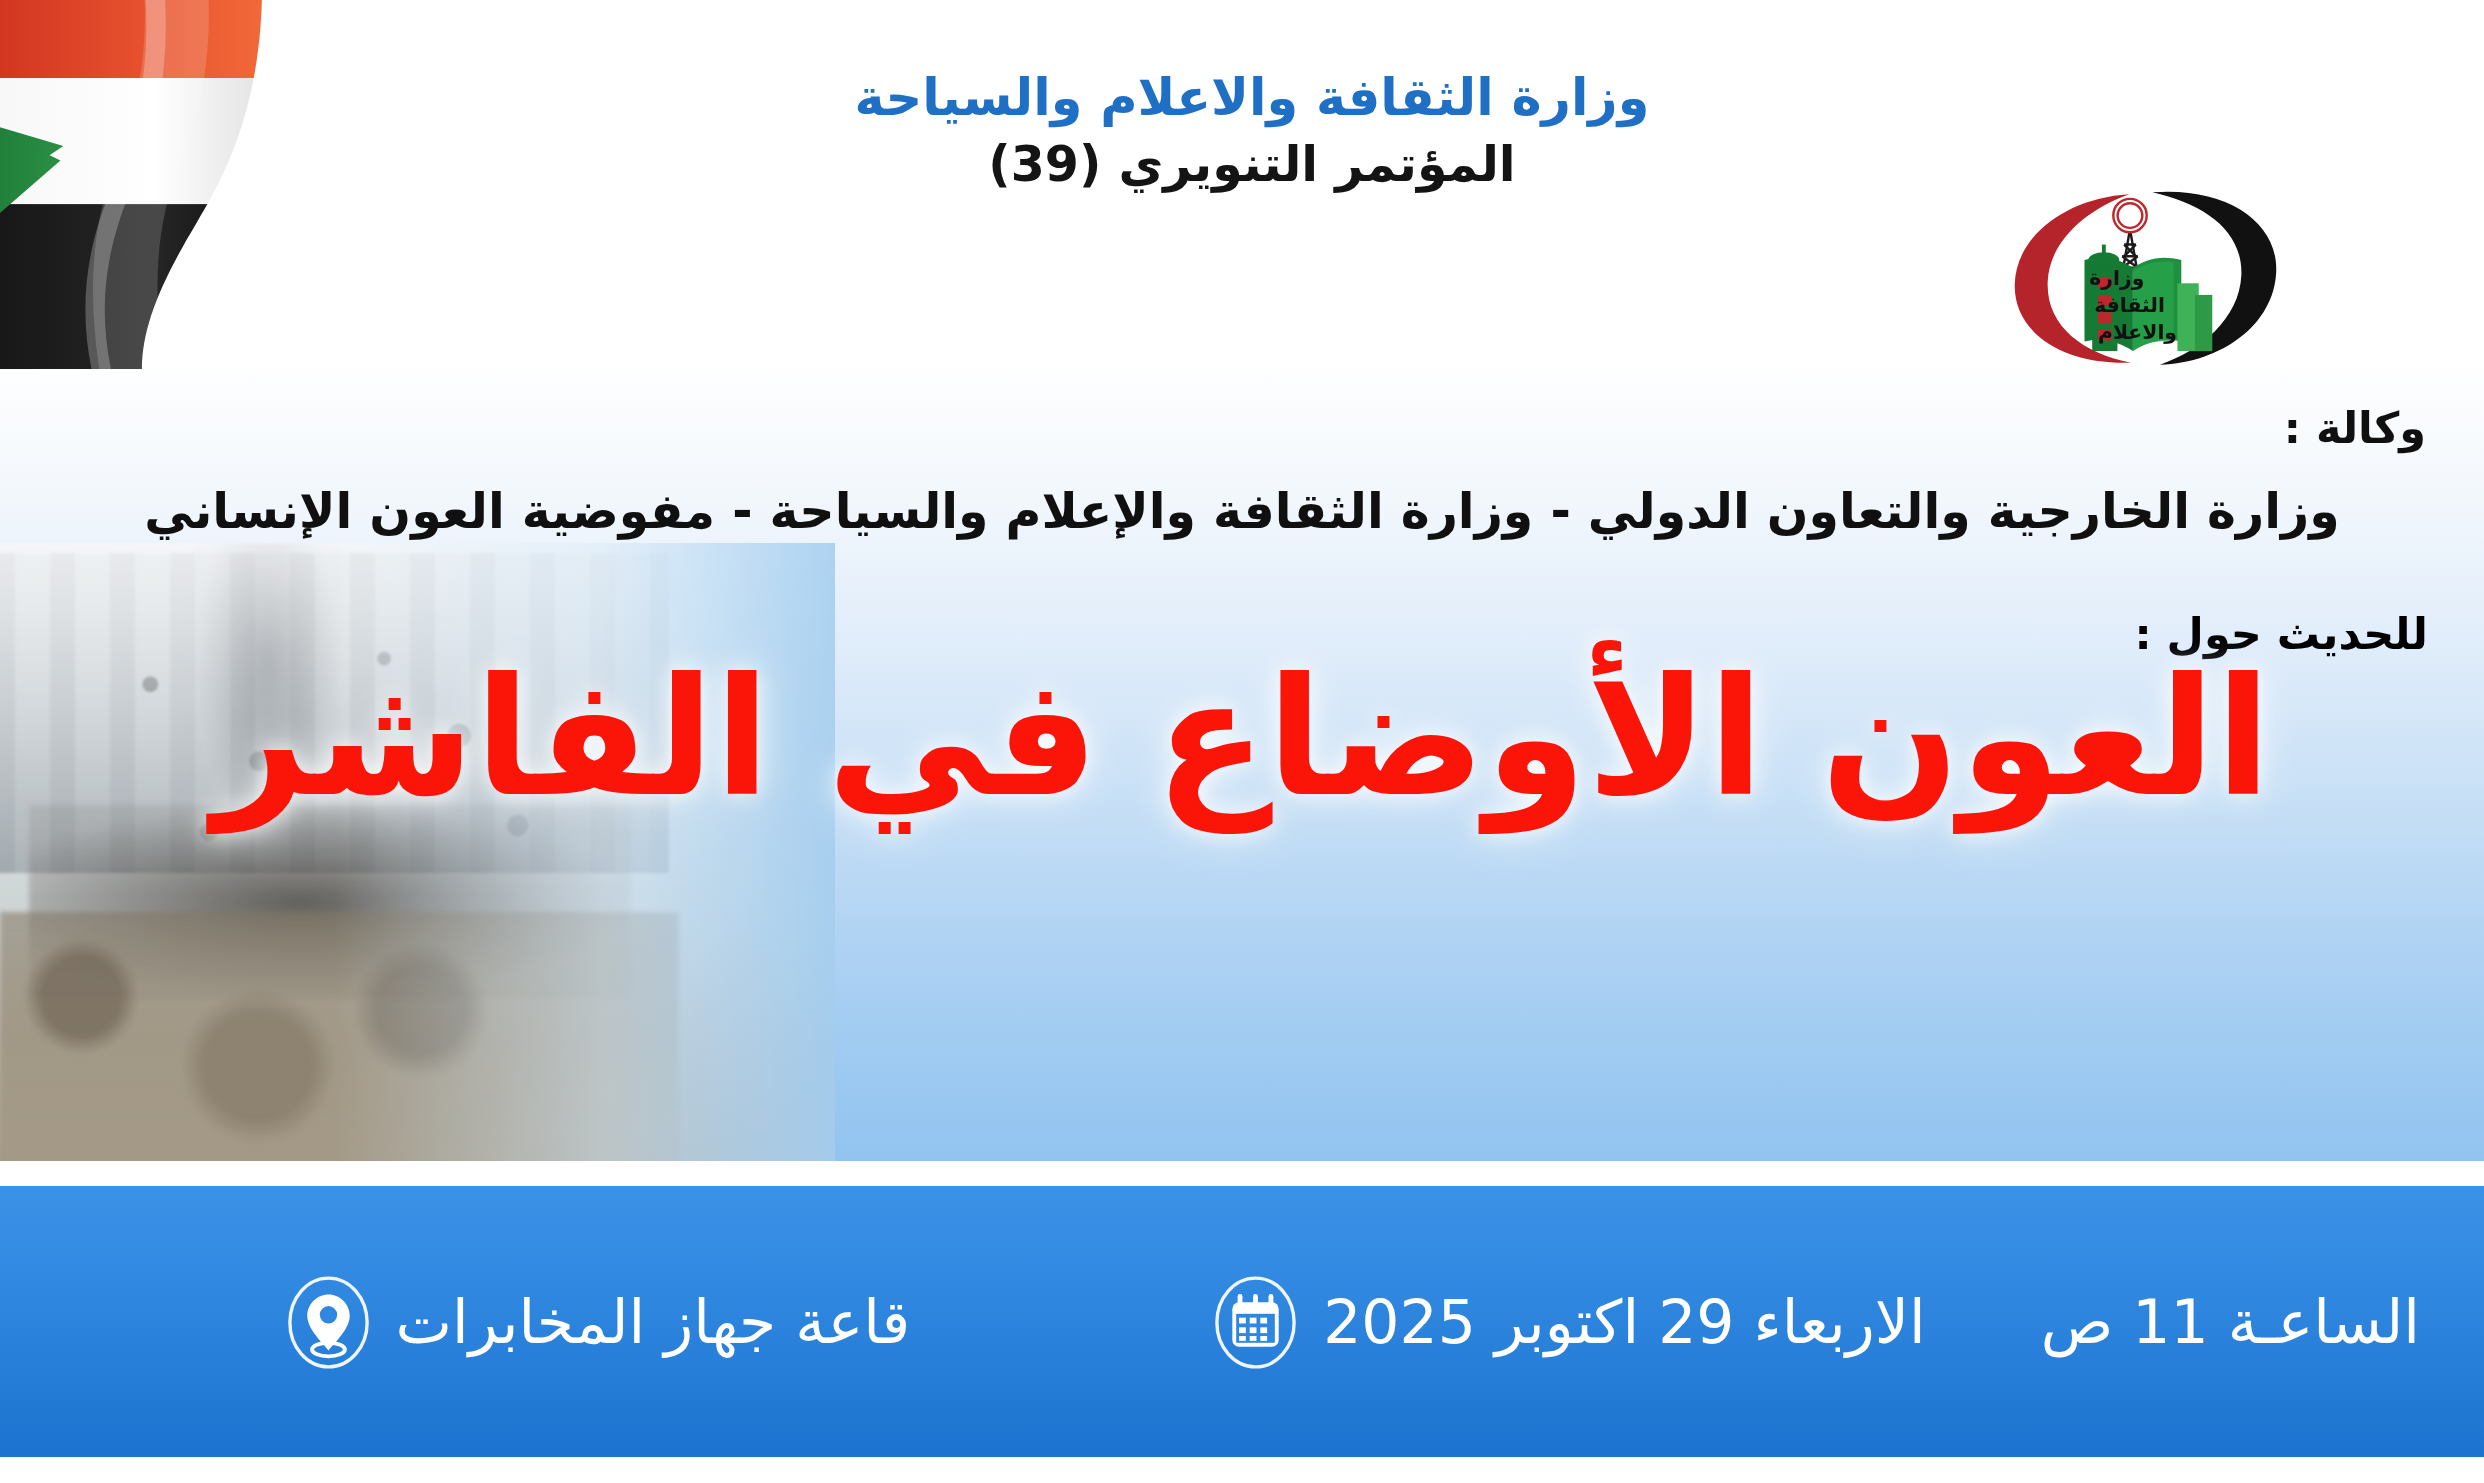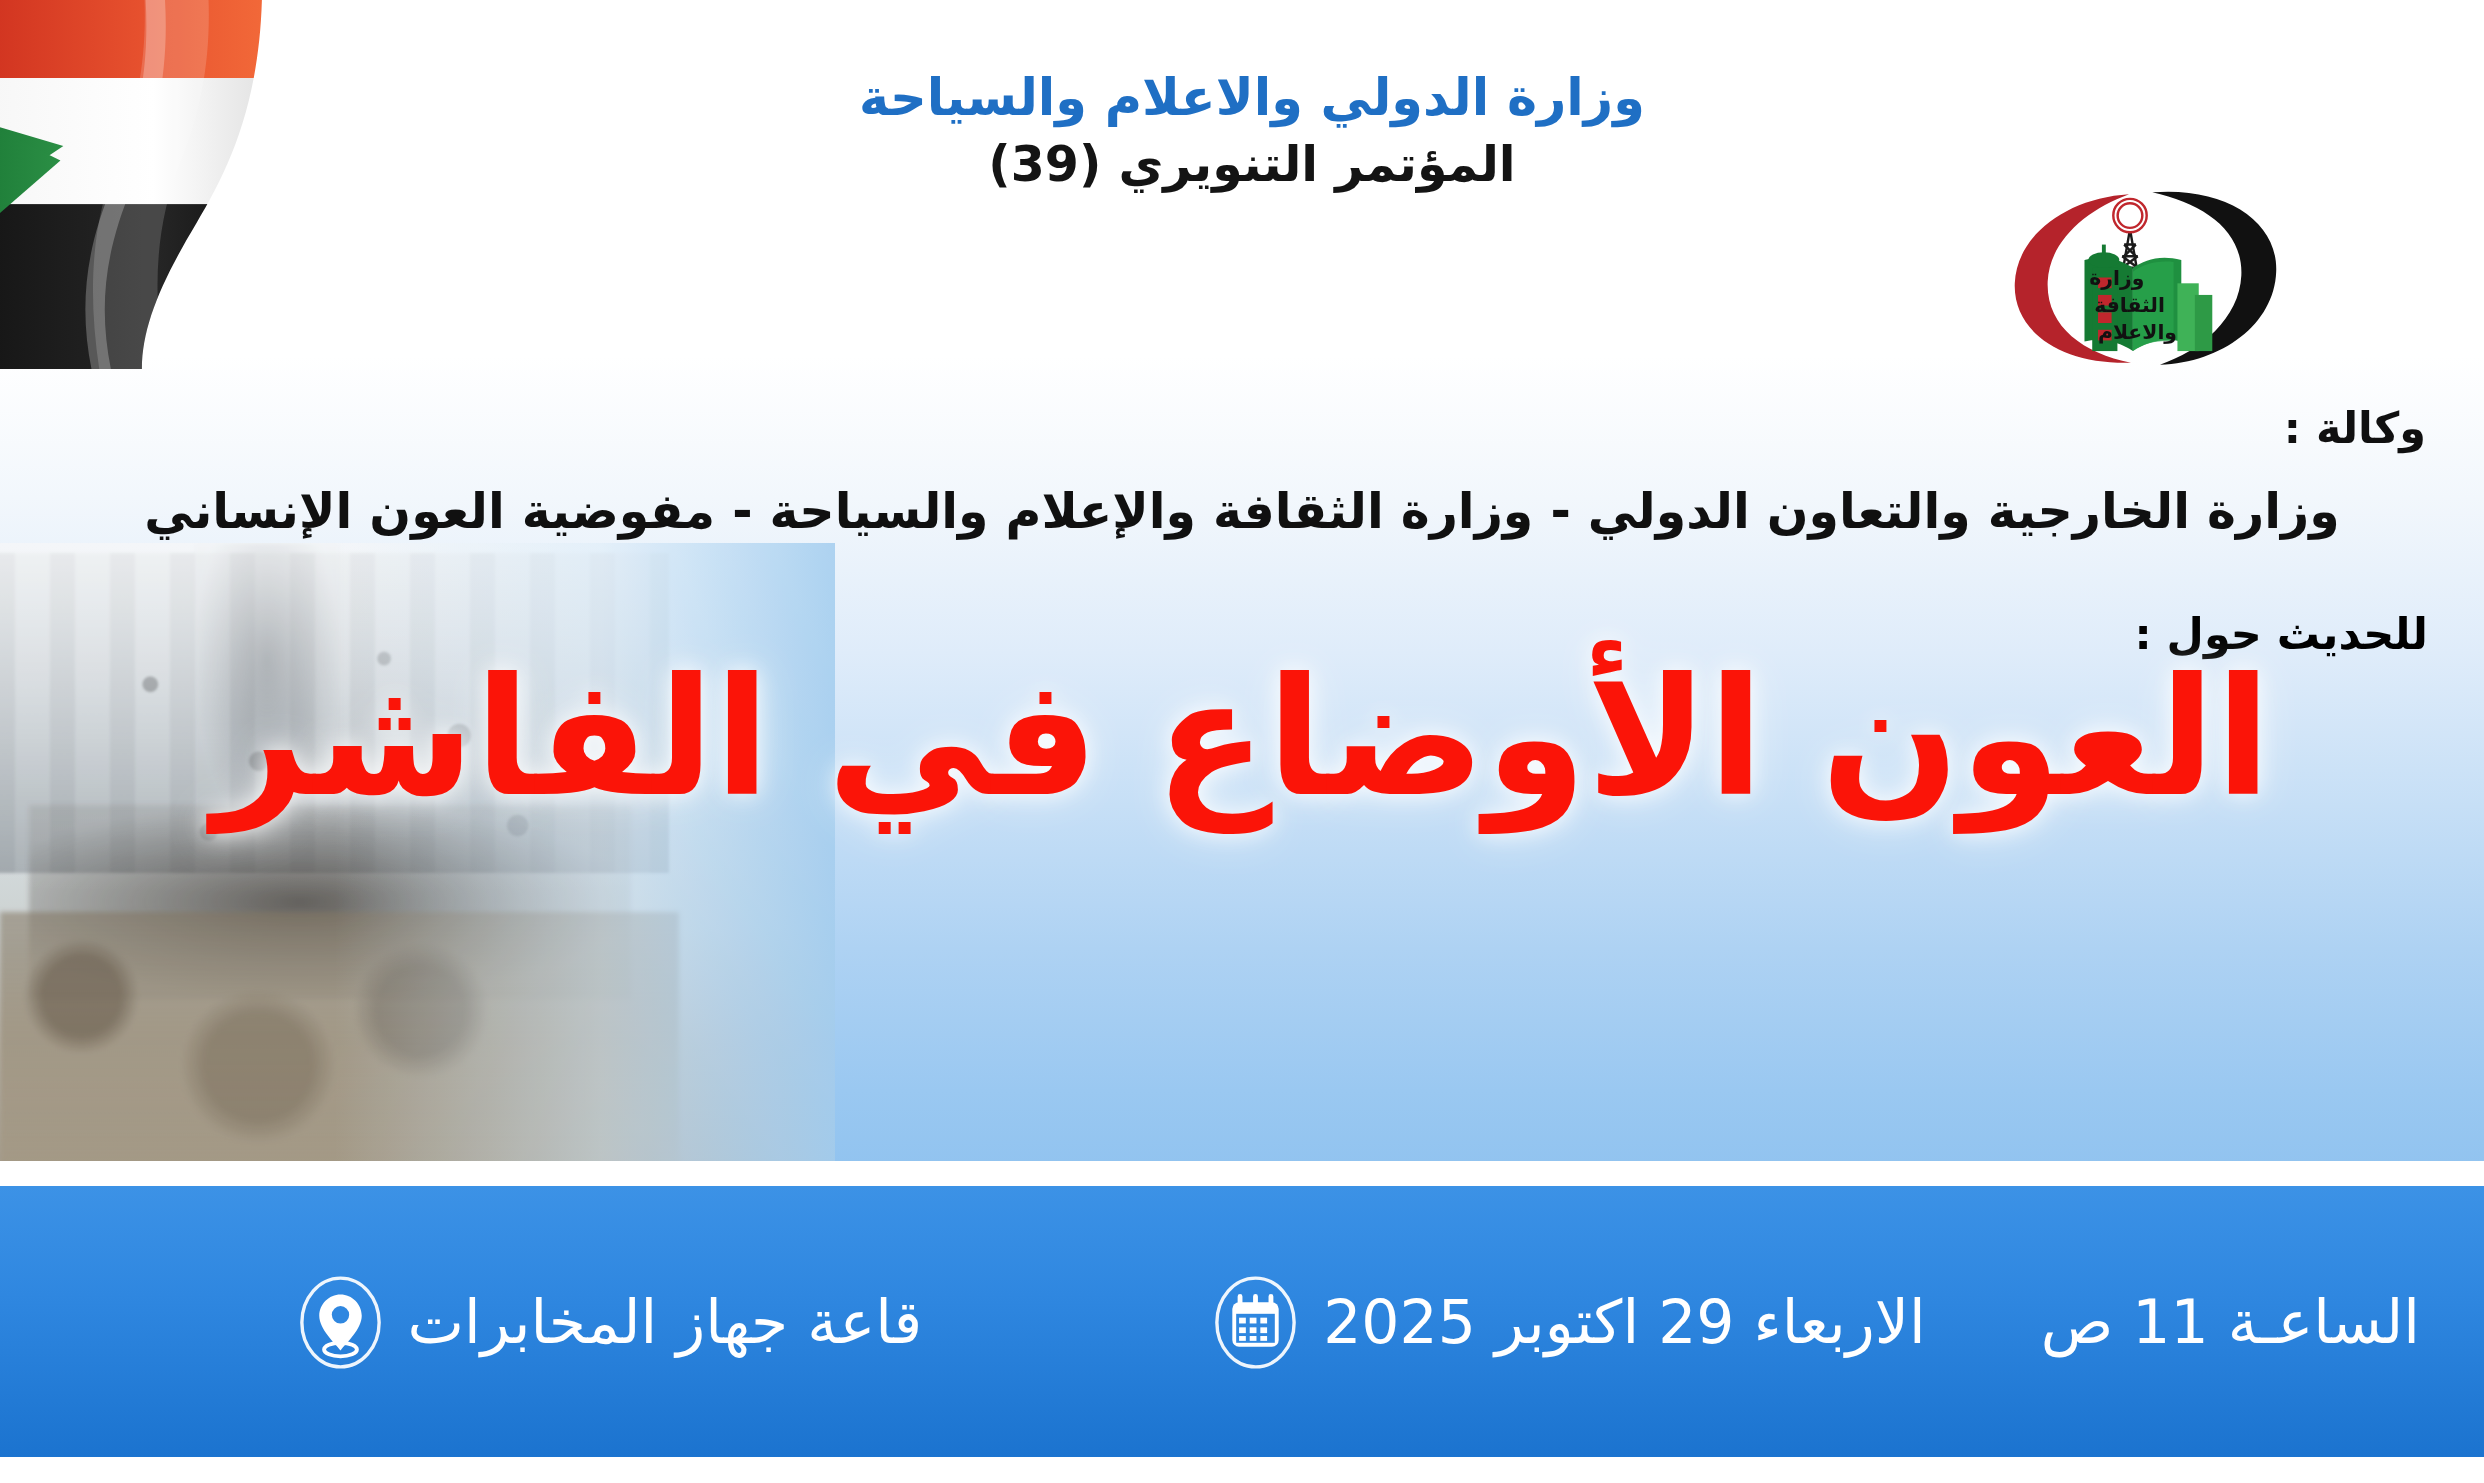--- a/index.html
+++ b/index.html
@@ -149,21 +149,21 @@
     display: flex; align-items: center; justify-content: center;
   }
   .f-text {
     color: #ffffff;
     font-size: 60px;
     font-weight: 400;
     white-space: nowrap;
     letter-spacing: 0;
     font-family: "DejaVu Sans", "Liberation Sans", sans-serif;
   }
-  .f-venue { margin-right: 0; }
+  .f-venue { margin-right: 12px; }
   .f-spacer-a { width: 291px; }
   .f-spacer-b { width: 115px; }
 
   
   .header {
     position: absolute;
     left: 0; top: 64px;
     width: 2484px;
     height: 291px;
   }
@@ -303,21 +303,21 @@
       </g>
 
       <path d="M176,-20 C188,70 176,140 146,210 C116,280 112,340 124,400 L144,400 C132,340 136,282 166,212 C196,142 208,70 196,-20 Z" fill="rgba(255,255,255,0.25)"></path>
     </svg>
   </div>
 
   <div class="header">
 
 
     <div class="header-titles">
-      <div class="ht-line1">وزارة الدولي والاعلام والسياحة</div>
+      <div class="ht-line1">وزارة الثقافة والاعلام والسياحة</div>
       <div class="ht-line3">المؤتمر  التنويري (39)</div>
     </div>
 
     <div class="ministry-logo">
       <svg width="296" height="213" viewBox="0 0 305 220" xmlns="http://www.w3.org/2000/svg">
 
         <path d="M160,22 C236,16 290,52 288,104 C286,158 232,198 168,200 C210,186 250,152 252,108 C254,62 214,34 160,22 Z" fill="#111111"></path>
 
         <path d="M138,198 C66,200 16,166 18,116 C20,66 72,28 136,24 C92,40 54,72 52,114 C50,160 88,188 138,198 Z" fill="#b5232b"></path>
 

